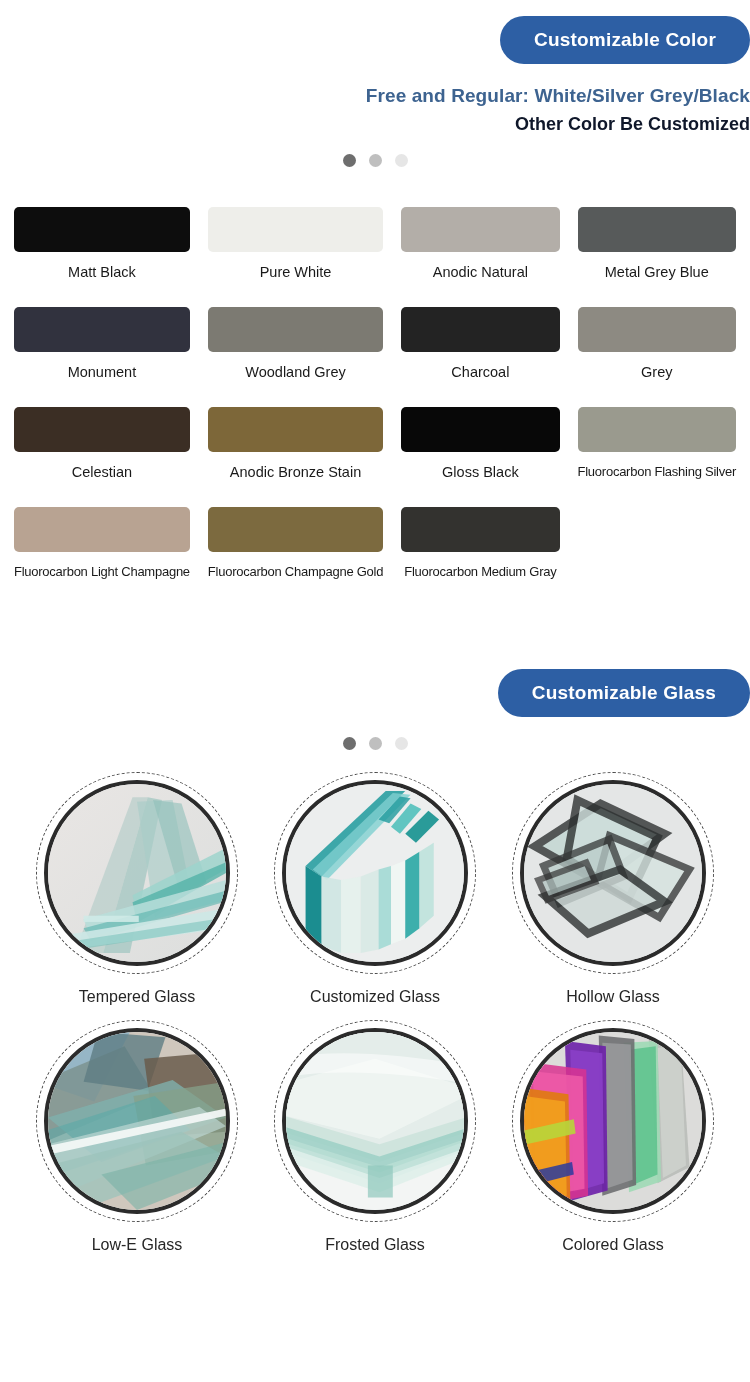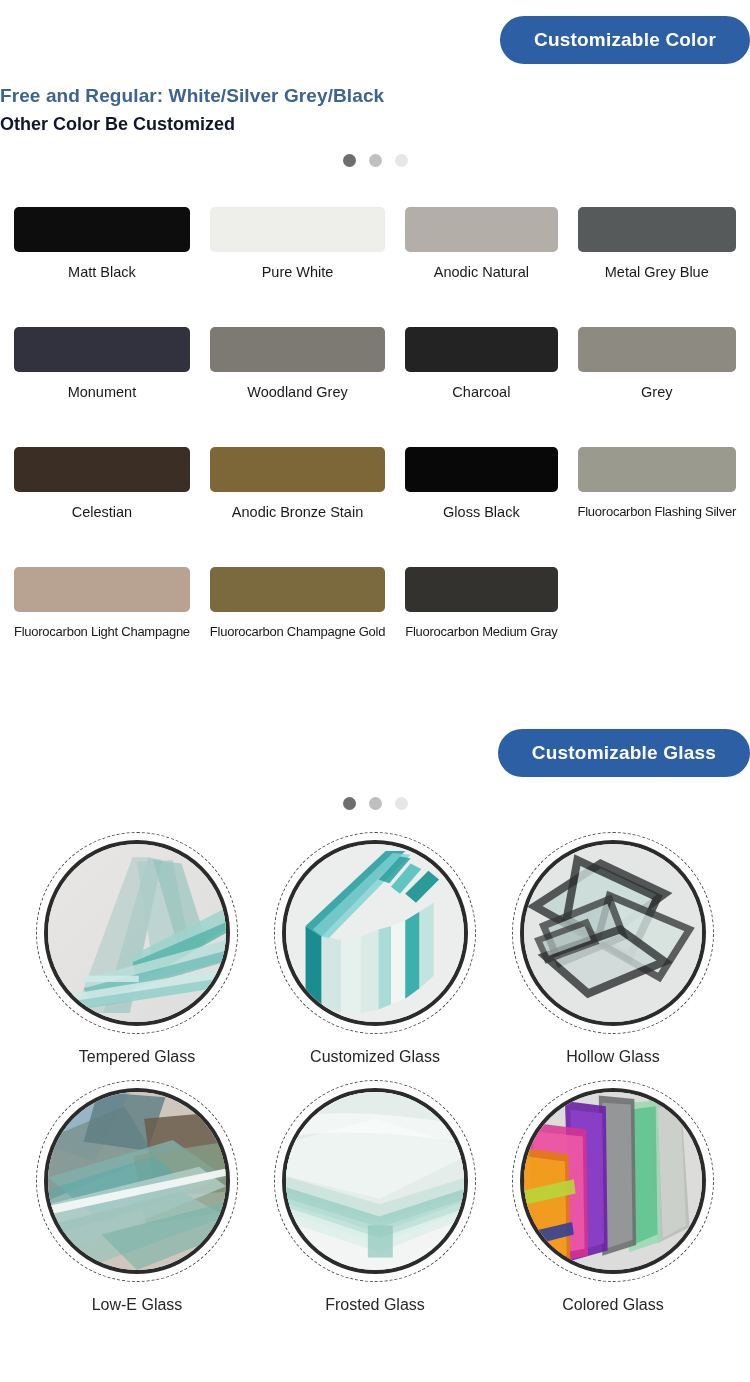--- a/index.html
+++ b/index.html
@@ -22,21 +22,21 @@
     font-weight:600;
     letter-spacing:.2px;
     padding:0 34px;
     height:48px;
     line-height:48px;
     white-space:nowrap;
     font-family:"Liberation Sans","DejaVu Sans",sans-serif;
   }
 
   
-  .sub-wrap{text-align:left;margin-top:18px;}
+  .sub-wrap{text-align:right;margin-top:18px;}
   .sub-line1{
     color:#3d6390;
     font-size:19px;
     font-weight:600;
     line-height:28px;
     letter-spacing:.1px;
   }
   .sub-line2{
     color:#0f172a;
     font-size:18px;
@@ -49,21 +49,20 @@
   .dot{width:13px;height:13px;border-radius:50%;}
 
   
   .swatch-grid{
     margin-top:24px;
     padding:16px 14px;
     display:grid;
     grid-template-columns:repeat(4,1fr);
     column-gap:18px;
     row-gap:0;
-    gap:20px;
   }
   .swatch-cell{display:flex;flex-direction:column;align-items:center;margin-bottom:26px;}
   .swatch-chip{
     width:100%;
     height:45px;
     border-radius:5px;
   }
   .swatch-label{
     margin-top:11px;
     font-size:14.5px;

